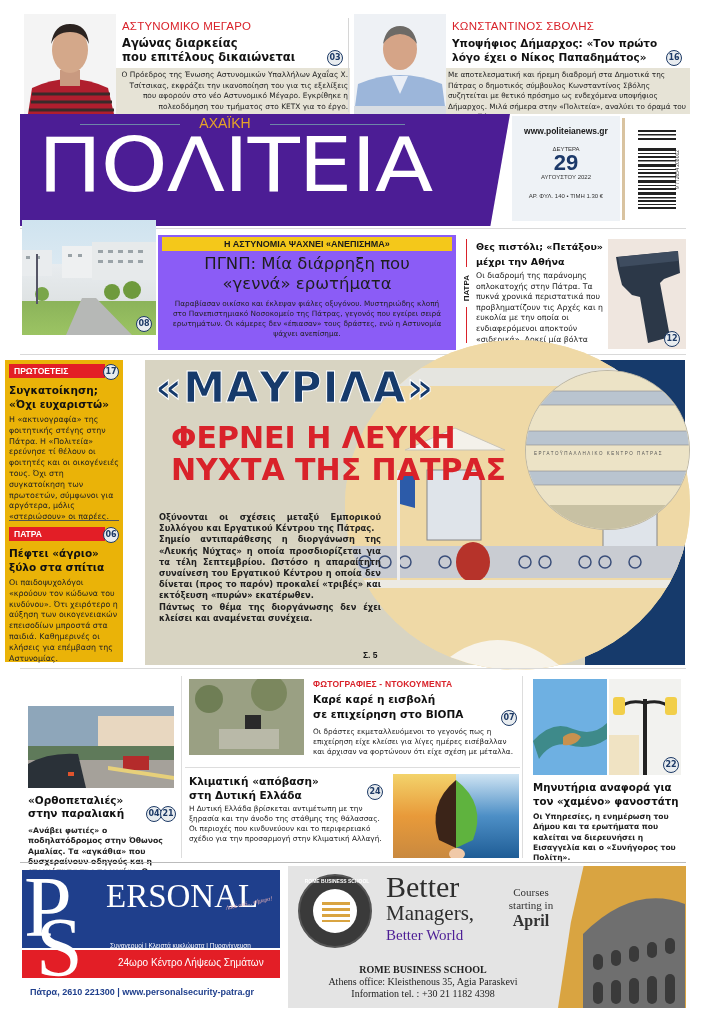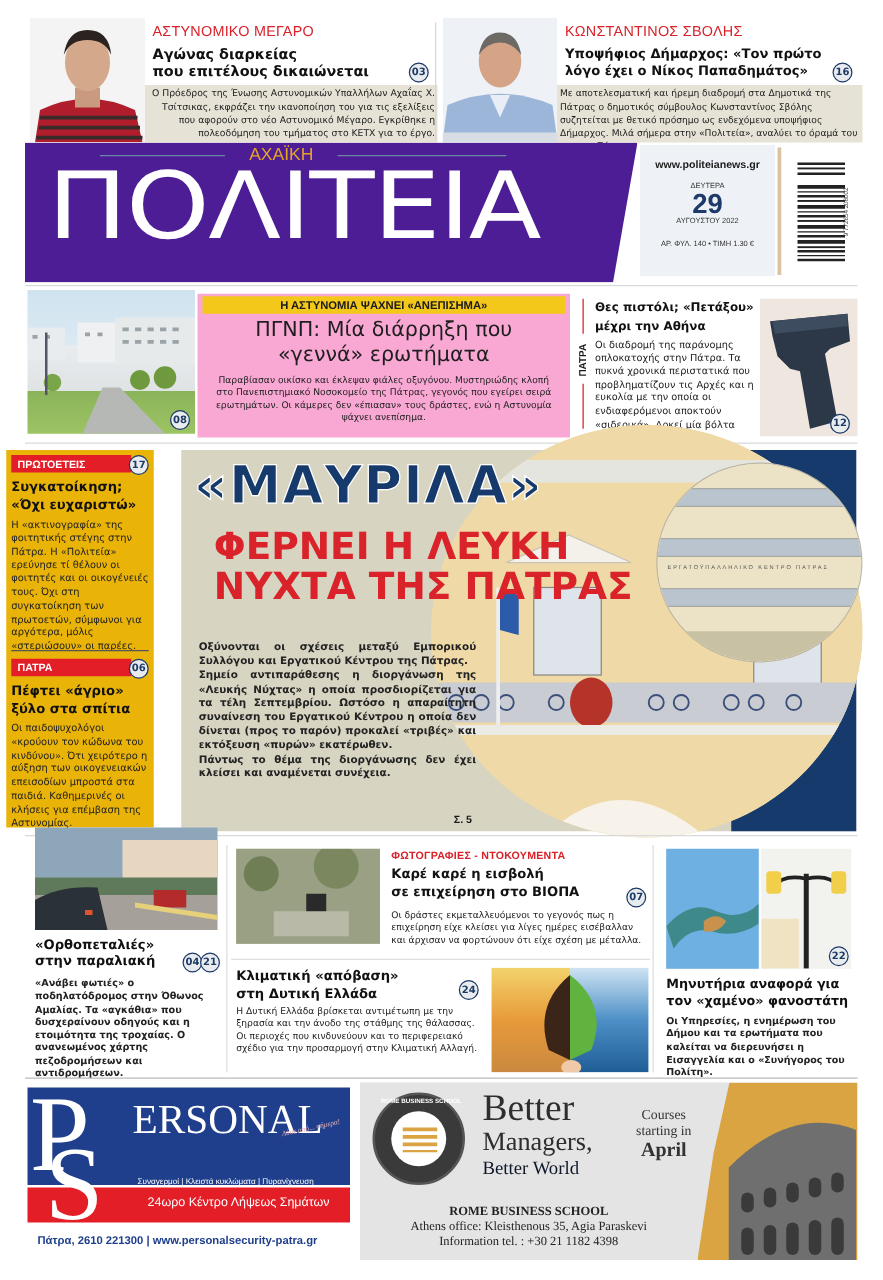--- a/index.html
+++ b/index.html
@@ -16,30 +16,30 @@
   #teaser-left { left: 20px; top: 12px; width: 330px; height: 102px; }
   #teaser-right { left: 350px; top: 12px; width: 340px; height: 102px; }
   .teaser-panel { position:absolute; background: #e6e3d6; }
 
   
   #masthead { left: 20px; top: 114px; width: 490px; height: 112px; background: #4c1d95; clip-path: polygon(0 0, 100% 0, 96% 100%, 0 100%); }
   #masthead-info { left: 512px; top: 116px; width: 108px; height: 105px; background: #eef2f6; }
   #barcode { left: 630px; top: 120px; width: 52px; height: 100px; }
 
   
-  #hospital-photo { left: 22px; top: 232px; width: 134px; height: 115px; background: linear-gradient(#cfe3ef 0%, #dbe9f2 38%, #e8ecef 38%, #dfe3e4 70%, #8bb35a 70%, #9cc463 100%); }
-  #pgnp { left: 158px; top: 235px; width: 298px; height: 115px; background: #f9a8d4; }
+  #hospital-photo { left: 22px; top: 220px; width: 134px; height: 115px; background: linear-gradient(#cfe3ef 0%, #dbe9f2 38%, #e8ecef 38%, #dfe3e4 70%, #8bb35a 70%, #9cc463 100%); }
+  #pgnp { left: 158px; top: 235px; width: 298px; height: 115px; background: #8b5cf6; }
   #gun { left: 460px; top: 235px; width: 226px; height: 115px; }
 
   
   #left-col { left: 5px; top: 360px; width: 118px; height: 302px; background: #eab308; }
   #feature { left: 145px; top: 360px; width: 540px; height: 305px; background: #d8d4c2; }
 
   
-  #orth { left: 20px; top: 658px; width: 158px; height: 180px; }
+  #orth { left: 20px; top: 702px; width: 158px; height: 180px; }
   #biopa { left: 185px; top: 675px; width: 335px; height: 90px; }
   #climate { left: 185px; top: 768px; width: 335px; height: 92px; }
   #lamp { left: 525px; top: 675px; width: 160px; height: 185px; }
 
   
   #ad-ps { left: 20px; top: 866px; width: 260px; height: 150px; }
   #ad-rbs { left: 288px; top: 866px; width: 398px; height: 142px; background: #e4e4e4; }
 </style>
 </head>
 <body>
@@ -403,21 +403,21 @@
           <rect x="0" y="2" width="28" height="3"></rect>
           <rect x="0" y="8" width="28" height="3"></rect>
           <rect x="0" y="14" width="28" height="3"></rect>
           <rect x="0" y="20" width="28" height="2"></rect>
         </g>
     </svg>
     <div class="abs" style="left:0; top:2px; width:74px; text-align:center; font-size:5px; font-weight:bold; color:#fff;">ROME BUSINESS SCHOOL</div>
   </div>
   <div class="abs" style="left:98px; top:6px; font-family:'Liberation Serif', serif; font-size:30px; line-height:30px; color:#2e2e2e;">Better</div>
   <div class="abs" style="left:98px; top:36px; font-family:'Liberation Serif', serif; font-size:21px; line-height:22px; color:#2e2e2e;">Managers,</div>
-  <div class="abs" style="left:98px; top:60px; font-family:'Liberation Serif', serif; font-size:15px; line-height:18px; color:#0f172a;">Better World</div>
+  <div class="abs" style="left:98px; top:60px; font-family:'Liberation Serif', serif; font-size:15px; line-height:18px; color:#4c1d95;">Better World</div>
   <div class="abs" style="left:212px; top:20px; width:62px; text-align:center; font-family:'Liberation Serif', serif; font-size:11px; line-height:13px; color:#333;">
     <div>Courses</div>
     <div>starting in</div>
     <div style="font-weight:bold; font-size:16px; line-height:18px;">April</div>
   </div>
   <div class="abs" style="left:0; top:98px; width:270px; text-align:center; font-family:'Liberation Serif', serif; font-size:10px; line-height:12px; color:#222;">
     <div style="font-weight:bold;">ROME BUSINESS SCHOOL</div>
     <div>Athens office: Kleisthenous 35, Agia Paraskevi</div>
     <div>Information tel. : +30 21 1182 4398</div>
   </div>

